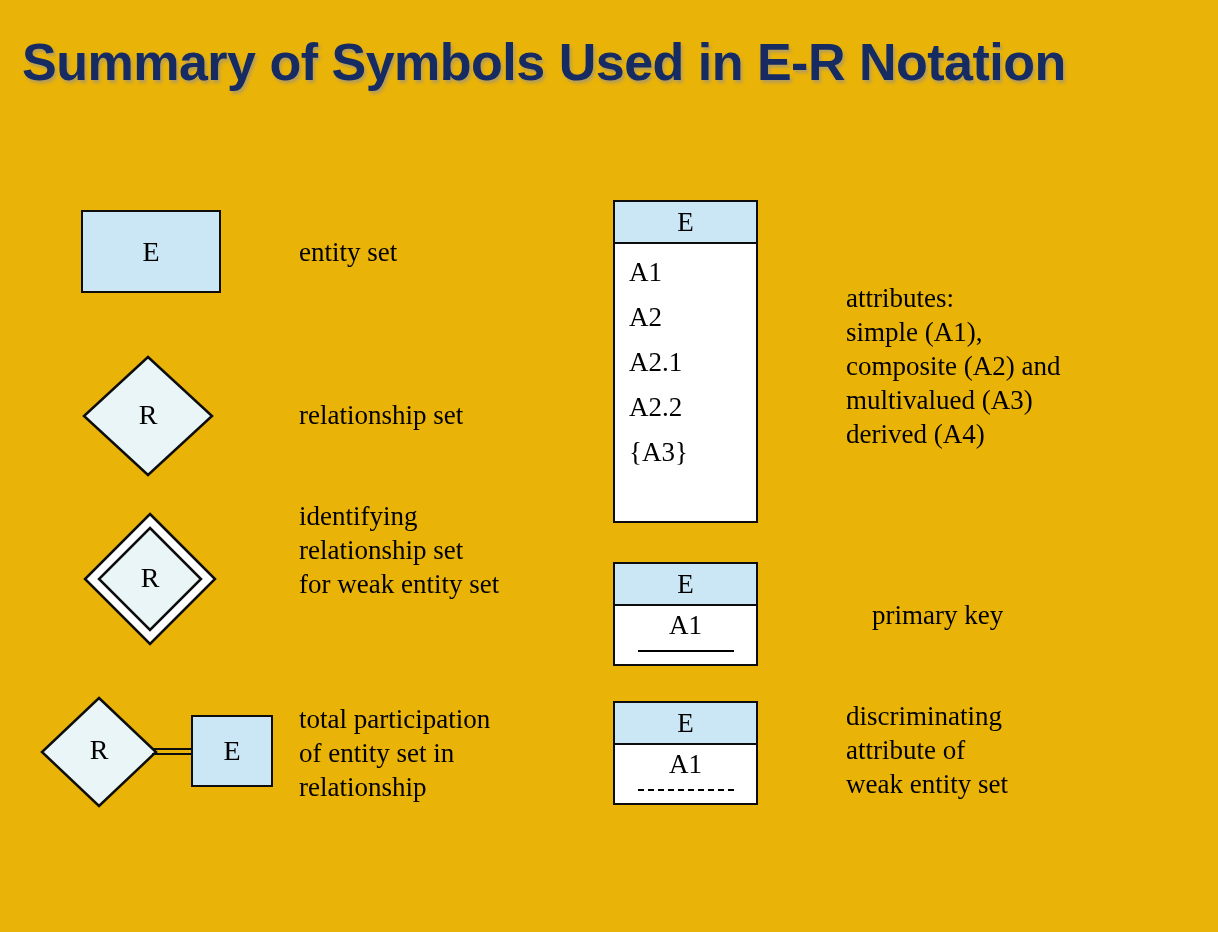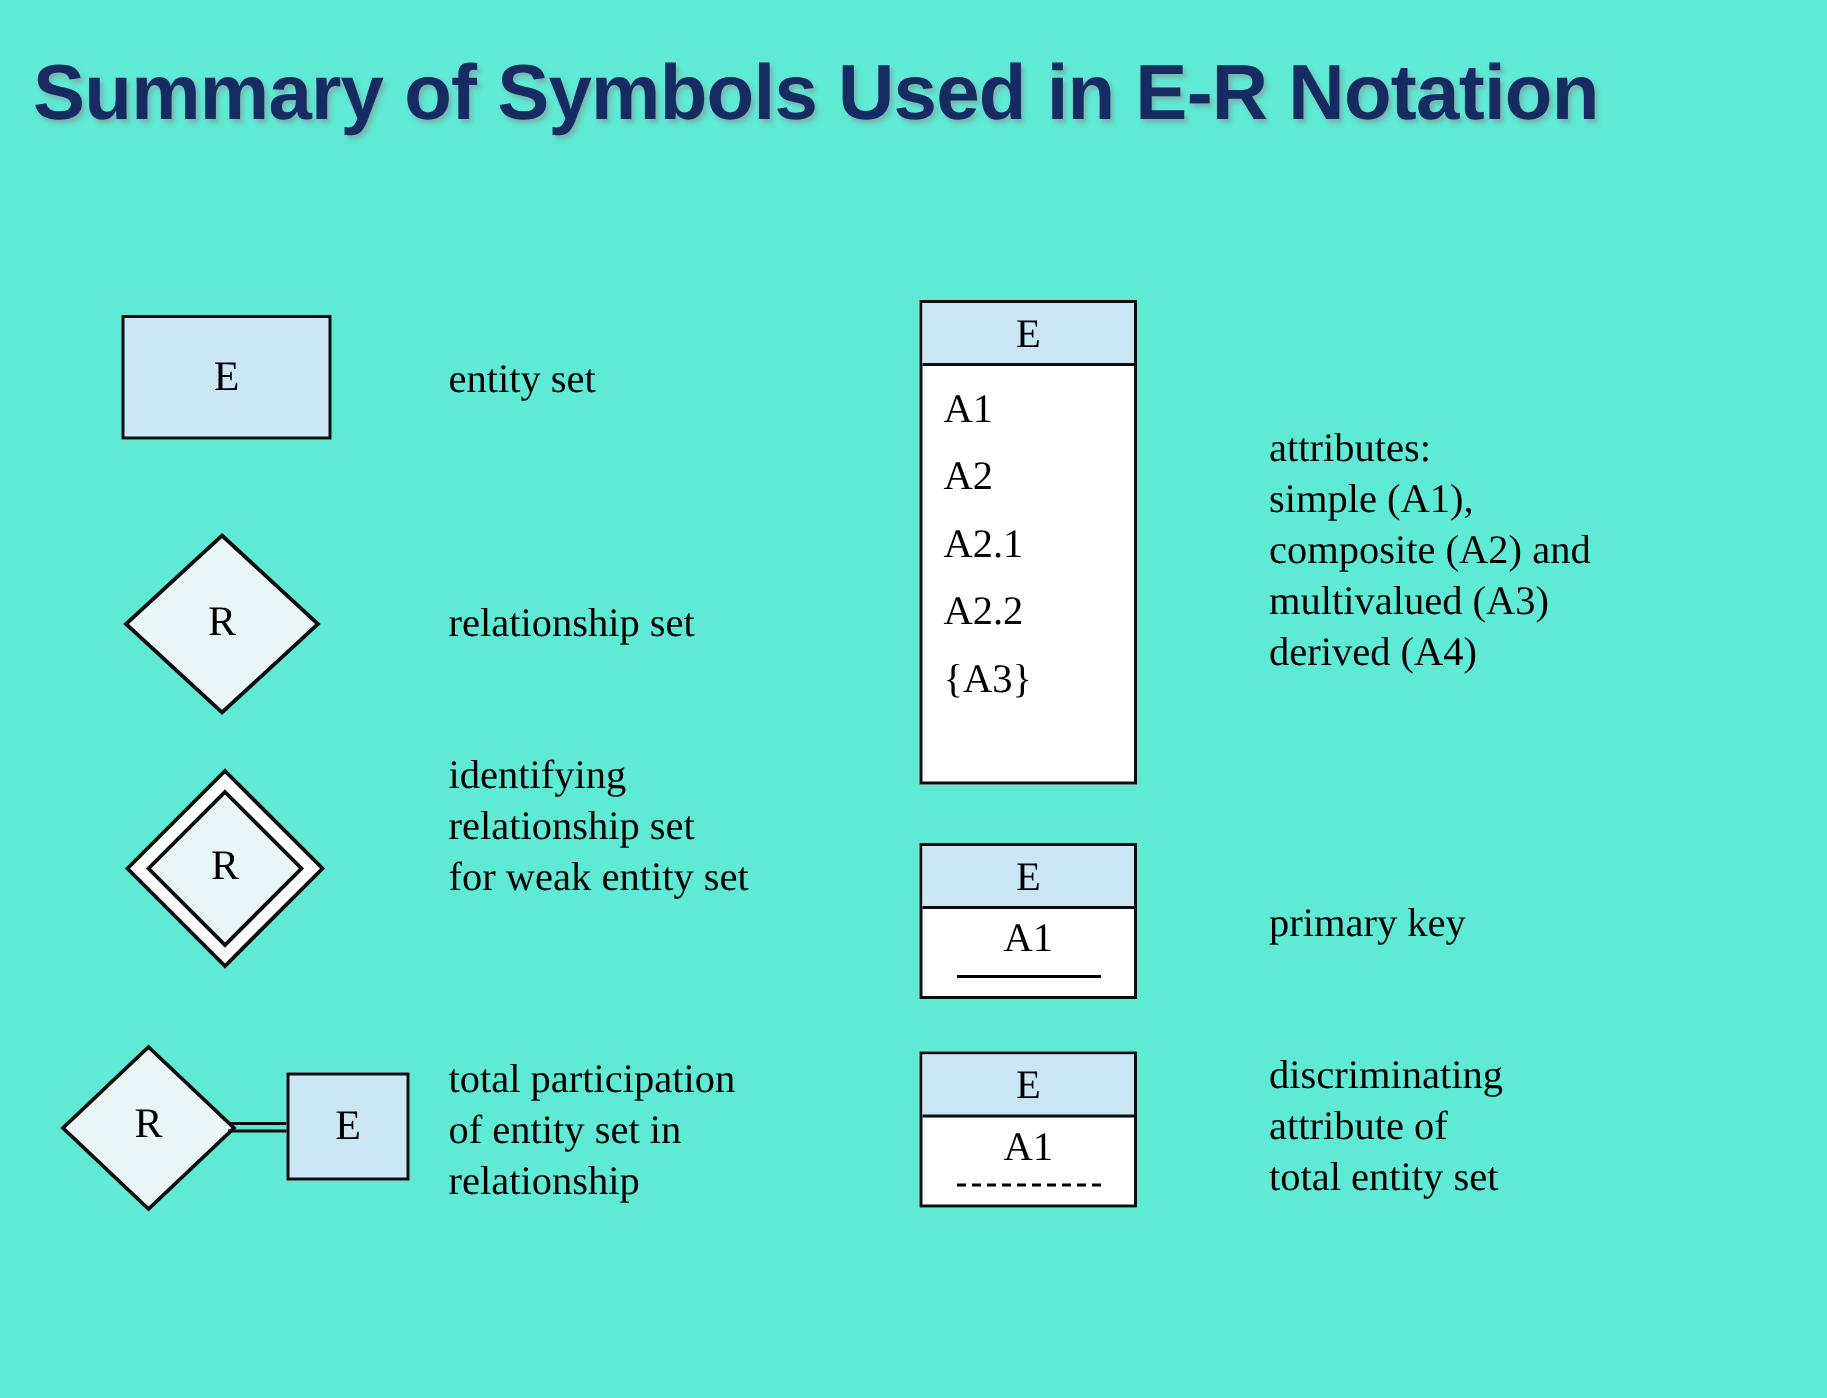--- a/index.html
+++ b/index.html
@@ -4,21 +4,21 @@
 <style>
   html, body {
     margin: 0;
     padding: 0;
     background: #ffffff;
   }
   #slide {
     position: relative;
     width: 1218px;
     height: 932px;
-    background: #5eead4;
+    background: #eab308;
     overflow: hidden;
     font-family: "Liberation Serif", "DejaVu Serif", serif;
   }
 
   
   #title {
     position: absolute;
     left: 22px;
     top: 31px;
     width: 1160px;
@@ -191,26 +191,26 @@
 multivalued (A3)
 derived (A4)</div>
 
   <div class="attr-table" style="left:613px; top:562px; width:145px; height:104px;">
     <div class="attr-head">E</div>
     <div class="key-body">
       <div class="key-text">A1</div>
       <div class="key-rule solid"></div>
     </div>
   </div>
-  <div class="caption" style="left:846px; top:598px;">primary key</div>
+  <div class="caption" style="left:872px; top:598px;">primary key</div>
 
   <div class="attr-table" style="left:613px; top:701px; width:145px; height:104px;">
     <div class="attr-head">E</div>
     <div class="key-body">
       <div class="key-text">A1</div>
       <div class="key-rule dashed"></div>
     </div>
   </div>
   <div class="caption" style="left:846px; top:699px;">discriminating
 attribute of
-total entity set</div>
+weak entity set</div>
 
 </div>
 
 </body></html>

